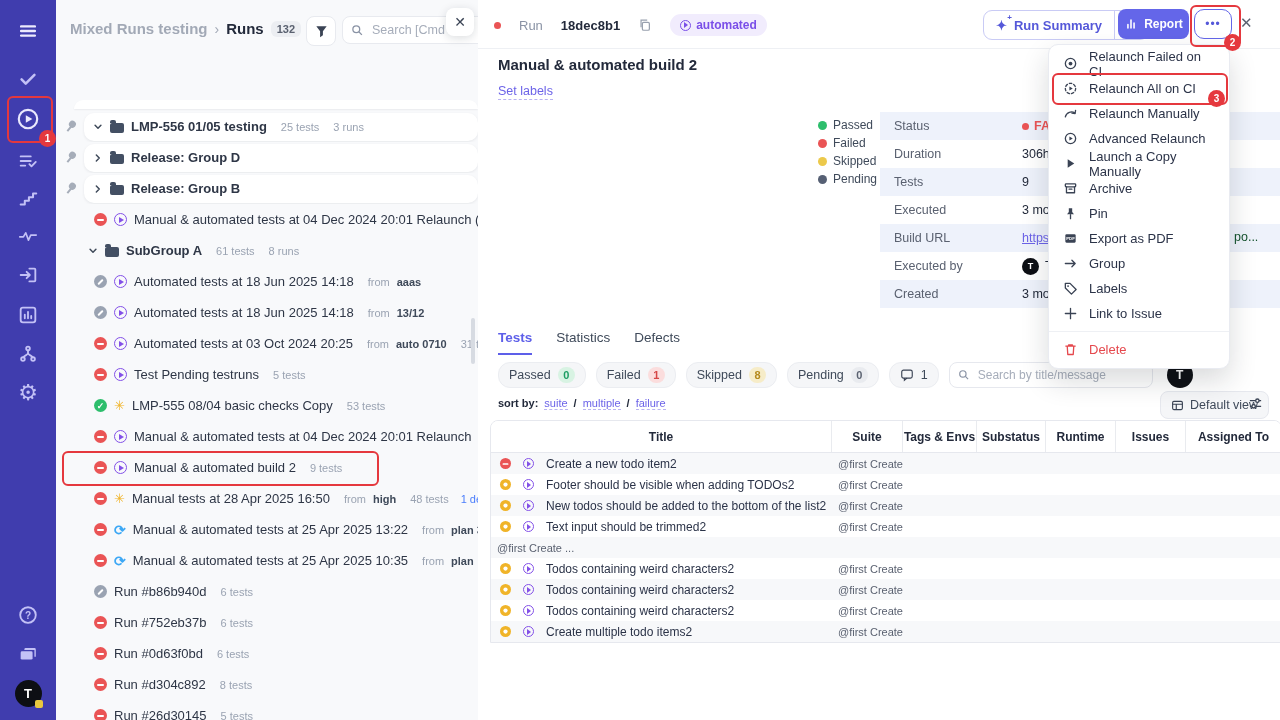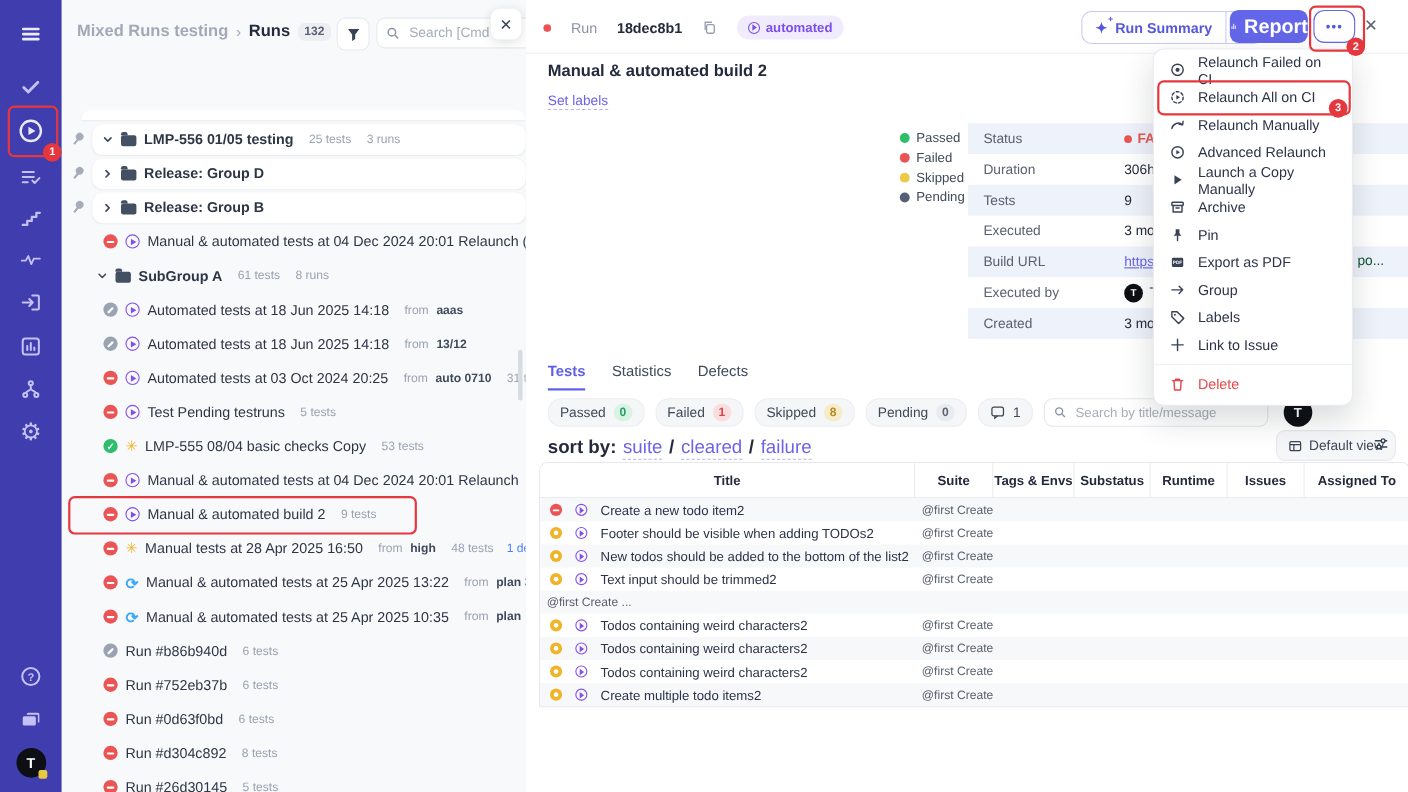--- a/index.html
+++ b/index.html
@@ -69,21 +69,21 @@
   .rdot{width:7px;height:7px;border-radius:50%;background:#ea5455}
   .rlbl{font-size:13px;color:#8a93a5}
   .rid{font-size:13px;font-weight:700;color:#232a3b}
   .apill{display:flex;align-items:center;gap:5px;background:#f1ecfd;color:#7a4fe8;border-radius:14px;padding:4px 10px;font-size:12px;font-weight:600}
   .apill .ic-auto{width:11px;height:11px;border-color:#7a4fe8}.apill .ic-auto::before{border-left-color:#7a4fe8;border-left-width:4px}
   .rsbtn{position:absolute;left:505px;top:10px;height:28px;display:flex;align-items:stretch;border:1px solid #c9cbf5;border-radius:9px;background:#fff;color:#5558d9;cursor:pointer}
   .rsbtn .seg1{display:flex;align-items:center;gap:7px;padding:0 12px;font-size:13px;font-weight:600}
   .rsbtn .seg2{display:flex;align-items:center;justify-content:center;width:33px;border-left:1px solid #c9cbf5;font-size:11px;letter-spacing:1px}
   .spark{position:relative;font-size:13px;line-height:1}.spark::before{content:"✦"}
   .spark::after{content:"+";position:absolute;top:-5px;right:-5px;font-size:8px;font-weight:700}
-  .repbtn{position:absolute;left:640px;top:9px;height:30px;width:71px;background:#6466e9;border-radius:8px;color:#fff;display:flex;align-items:center;justify-content:center;gap:6px;font-size:18px;font-weight:600;cursor:pointer}
+  .repbtn{position:absolute;left:640px;top:9px;height:30px;width:71px;background:#6466e9;border-radius:8px;color:#fff;display:flex;align-items:center;justify-content:center;gap:6px;font-size:12px;font-weight:600;cursor:pointer}
   .morebtn{position:absolute;left:716px;top:9px;height:30px;width:38px;border:1.5px solid #6466e9;box-sizing:border-box;border-radius:10px;background:#fff;color:#5558d9;display:flex;align-items:center;justify-content:center;font-size:12px;letter-spacing:1px;cursor:pointer}
   .rclose{position:absolute;left:762px;top:14px;font-size:15px;color:#5a6170;cursor:pointer}
   .rtitle{position:absolute;left:20px;top:56px;font-size:15px;font-weight:700;color:#232a3b}
   .setlbl{position:absolute;left:20px;top:84px;font-size:12.5px;color:#6c63e8;border-bottom:1px dashed #b9b3f2;padding-bottom:1px;cursor:pointer}
 
   .donut{position:absolute;left:107px;top:102px;width:136px;height:136px;border-radius:50%;
     background:conic-gradient(#fff 0 1deg,#e8596b 1deg 39deg,#fff 39deg 41deg,#ecc94d 41deg 359deg,#fff 359deg 360deg)}
   .donut .hole{position:absolute;inset:39px;border-radius:50%;background:#fff}
   .dlab{position:absolute;color:#fff;font-size:10.5px;font-weight:700;text-shadow:0 0 2px rgba(0,0,0,.15)}
   .legend{position:absolute;left:340px;top:116px}
@@ -108,21 +108,21 @@
   .chips{position:absolute;left:20px;top:362px;display:flex;gap:10px;align-items:center}
   .chip{display:flex;align-items:center;gap:7px;background:#f5f6f8;border:1px solid #ebedf1;border-radius:12px;padding:0 10px;height:24px;font-size:12.5px;color:#3f4a5a;cursor:pointer}
   .cbadge{height:16px;min-width:7px;padding:0 5px;border-radius:8px;font-size:11px;font-weight:600;display:flex;align-items:center;justify-content:center}
   .b-pass{background:#d8f3e3;color:#1d9e63}.b-fail{background:#fbdddd;color:#d64545}
   .b-skip{background:#f6ecc8;color:#b58a1d}.b-pend{background:#e9ebef;color:#5a6170}
   .srch2{display:flex;align-items:center;gap:6px;border:1px solid #e6e8ee;border-radius:8px;background:#fff;height:24px;width:186px;padding:0 8px}
   .srch2 input{border:none;outline:none;width:100%;font-size:12px;color:#3f4a5a;font-family:"Liberation Sans",sans-serif;background:transparent}
   .srch2 input::placeholder{color:#a6adba}
   .favatar{width:26px;height:26px;border-radius:50%;background:#0d0f14;color:#fff;font-size:12px;font-weight:700;display:flex;align-items:center;justify-content:center;margin-left:4px;cursor:pointer}
 
-  .sortrow{position:absolute;left:20px;top:397px;display:flex;align-items:baseline;gap:6px;font-size:17px}
+  .sortrow{position:absolute;left:20px;top:397px;display:flex;align-items:baseline;gap:6px;font-size:11px}
   .sortrow .sl{font-weight:700;color:#232a3b}
   .slink{color:#6c63e8;border-bottom:1px dashed #b9b3f2;cursor:pointer}
   .ssep{color:#232a3b;font-weight:700}
   .viewbtn{position:absolute;left:682px;top:391px;height:26px;display:flex;align-items:center;gap:6px;background:#f5f6f8;border:1px solid #e6e8ee;border-radius:8px;padding:0 10px;font-size:12.5px;color:#3f4a5a;cursor:pointer}
   .sliders{position:absolute;left:770px;top:396px;cursor:pointer}
 
   .ttable{position:absolute;left:12px;top:420px;width:790px;border:1px solid #e6e8ee;border-radius:8px 8px 0 0;overflow:hidden}
   .thead{display:grid;grid-template-columns:341px 71px 74px 69px 70px 70px auto;height:31px;background:#fff;border-bottom:1px solid #e6e8ee}
   .th{display:flex;align-items:center;justify-content:center;font-size:12px;font-weight:700;color:#232a3b;border-right:1px solid #e9ebef;overflow:hidden;white-space:nowrap}
   .th:last-child{border-right:none}
@@ -553,21 +553,21 @@
           </svg>
         <input type="text" placeholder="Search by title/message" style="">
       </span>
       <span class="favatar">T</span>
     </div>
 
     <div class="sortrow">
       <span class="sl">sort by:</span>
       <span class="slink">suite</span>
       <span class="ssep">/</span>
-      <span class="slink">cleared</span>
+      <span class="slink">multiple</span>
       <span class="ssep">/</span>
       <span class="slink">failure</span>
     </div>
     <div class="viewbtn">
       <svg width="13" height="13" viewBox="0 0 16 16" style="stroke:#3a4354;fill:none;stroke-width:1.4">
           <rect x="2" y="3" width="12" height="10" rx="1.5"></rect>
           <path d="M2 6.5h12M6.5 6.5V13"></path>
         </svg>
       <span>Default view</span>
     </div>

